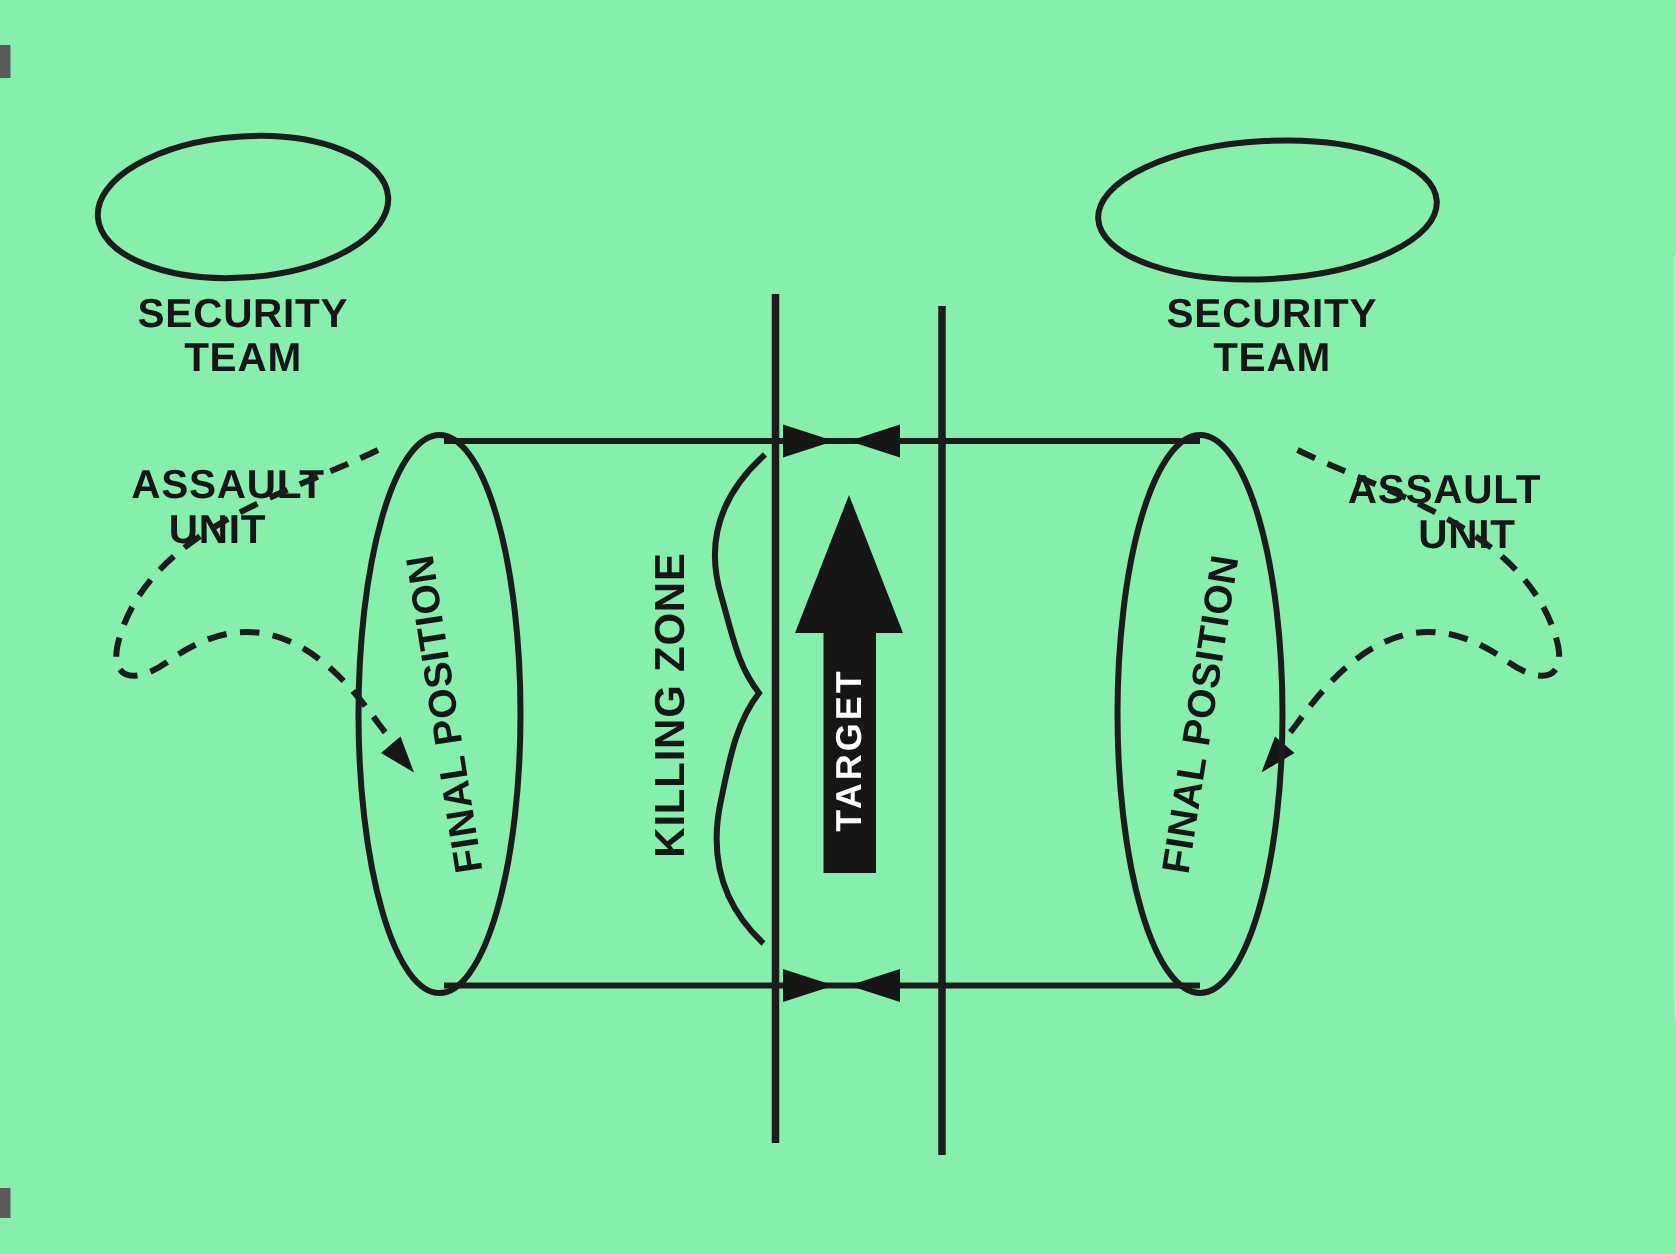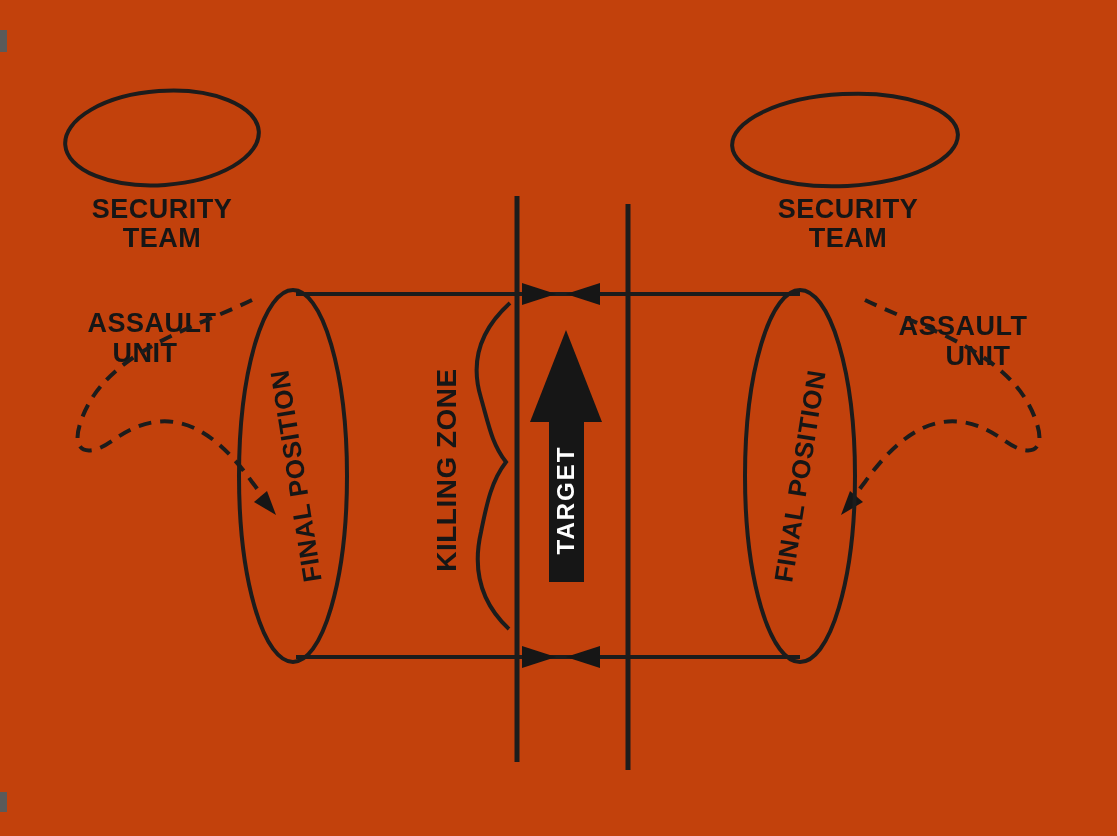--- a/index.html
+++ b/index.html
@@ -4,21 +4,21 @@
 <style>
   html, body {
     margin: 0;
     padding: 0;
     background: #ffffff;
   }
   .stage {
     position: relative;
     width: 1117px;
     height: 836px;
-    background: #c2410c;
+    background: #86efac;
     overflow: hidden;
   }
   svg {
     display: block;
   }
   svg text {
     font-family: "Liberation Sans", sans-serif;
     font-weight: 700;
     fill: #161616;
     letter-spacing: 0.5px;

